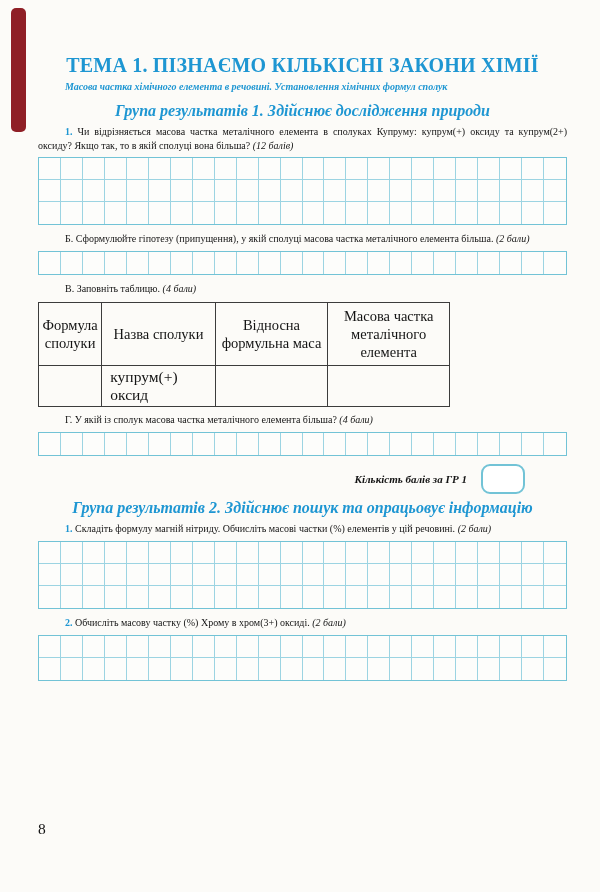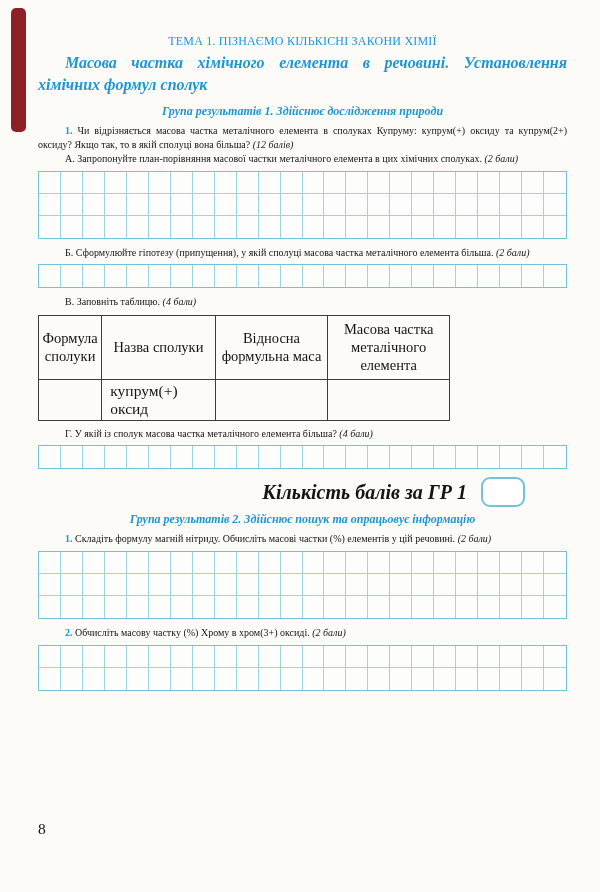--- a/index.html
+++ b/index.html
@@ -30,47 +30,48 @@
     width:15px;height:124px;border-radius:5px;
     background:var(--edge-marker-red);
   }
   .content{
     position:relative;
     padding:34px 33px 0 38px;
   }
   .page-title{
     text-align:center;
     color:var(--accent-blue);
-    font-size:12px;font-weight:normal;
+    font-size:20px;font-weight:bold;
     letter-spacing:.2px;
     margin-bottom:3px;
+    margin-top:20px;
   }
   .subtitle{
     color:var(--accent-blue);
     font-weight:bold;font-style:italic;
-    font-size:16px;line-height:1.38;
+    font-size:10px;line-height:1.38;
     text-indent:27px;text-align:justify;
     margin-bottom:8px;
   }
   .badge-row{
     display:flex;justify-content:space-between;align-items:center;
     margin:4px 0 12px 0;
   }
   .pill{
     background:var(--button-blue);
     color:#fff;font-weight:bold;font-style:italic;
     font-size:16px;line-height:28px;
     padding:0 18px;border-radius:9px;
     box-shadow:inset 0 0 0 1px rgba(255,255,255,.25);
   }
   .group-heading{
     text-align:center;
     color:var(--accent-blue);
     font-weight:bold;font-style:italic;
-    font-size:12px;
+    font-size:16px;
     margin:4px 0 5px 0;
   }
   .para{
     font-size:10px;line-height:1.38;
     text-indent:27px;text-align:justify;
   }
   .qnum{color:var(--accent-blue);font-weight:bold;}
   .pts{font-style:italic;}
   .agrid{
     display:grid;
@@ -102,21 +103,21 @@
   }
   .work-table td{
     font-size:15.5px;height:34px;
     padding:2px 8px;vertical-align:middle;
   }
   .score-row{
     display:flex;justify-content:flex-end;align-items:center;
     gap:14px;margin:6px 42px 4px 0;height:32px;
   }
   .score-label{
-    font-weight:bold;font-style:italic;font-size:20px;
+    font-weight:bold;font-style:italic;font-size:11px;
   }
   .score-box{
     width:44px;height:30px;
     border:2px solid var(--grid-strong);
     border-radius:9px;background:#fff;
   }
   .page-number{
     position:absolute;left:38px;top:820px;
     font-size:15.5px;
   }
@@ -131,21 +132,20 @@
 
     <div class="page-title">ТЕМА 1. ПІЗНАЄМО КІЛЬКІСНІ ЗАКОНИ ХІМІЇ</div>
 
     <p class="subtitle">Масова частка хімічного елемента в речовині. Установлення хімічних формул сполук</p>
 
 
     <div class="group-heading">Група результатів 1. Здійснює дослідження природи</div>
 
     <p class="para"><span class="qnum">1.</span> <span>Чи відрізняється масова частка металічного елемента в сполуках Купруму: купрум(+) оксиду та купрум(2+) оксиду? Якщо так, то в якій сполуці вона більша?</span> <span class="pts">(12 балів)</span></p>
 
-    <p class="para"><span>А.</span> <span>Запропонуйте план-порівняння масової частки металічного елемента в цих хімічних сполуках.</span> <span class="pts">(2 бали)</span></p>
 
     <div class="agrid" style="grid-template-columns: repeat(24, 1fr);">
         <div class="cell"></div>
         <div class="cell"></div>
         <div class="cell"></div>
         <div class="cell"></div>
         <div class="cell"></div>
         <div class="cell"></div>
         <div class="cell"></div>
         <div class="cell"></div>

